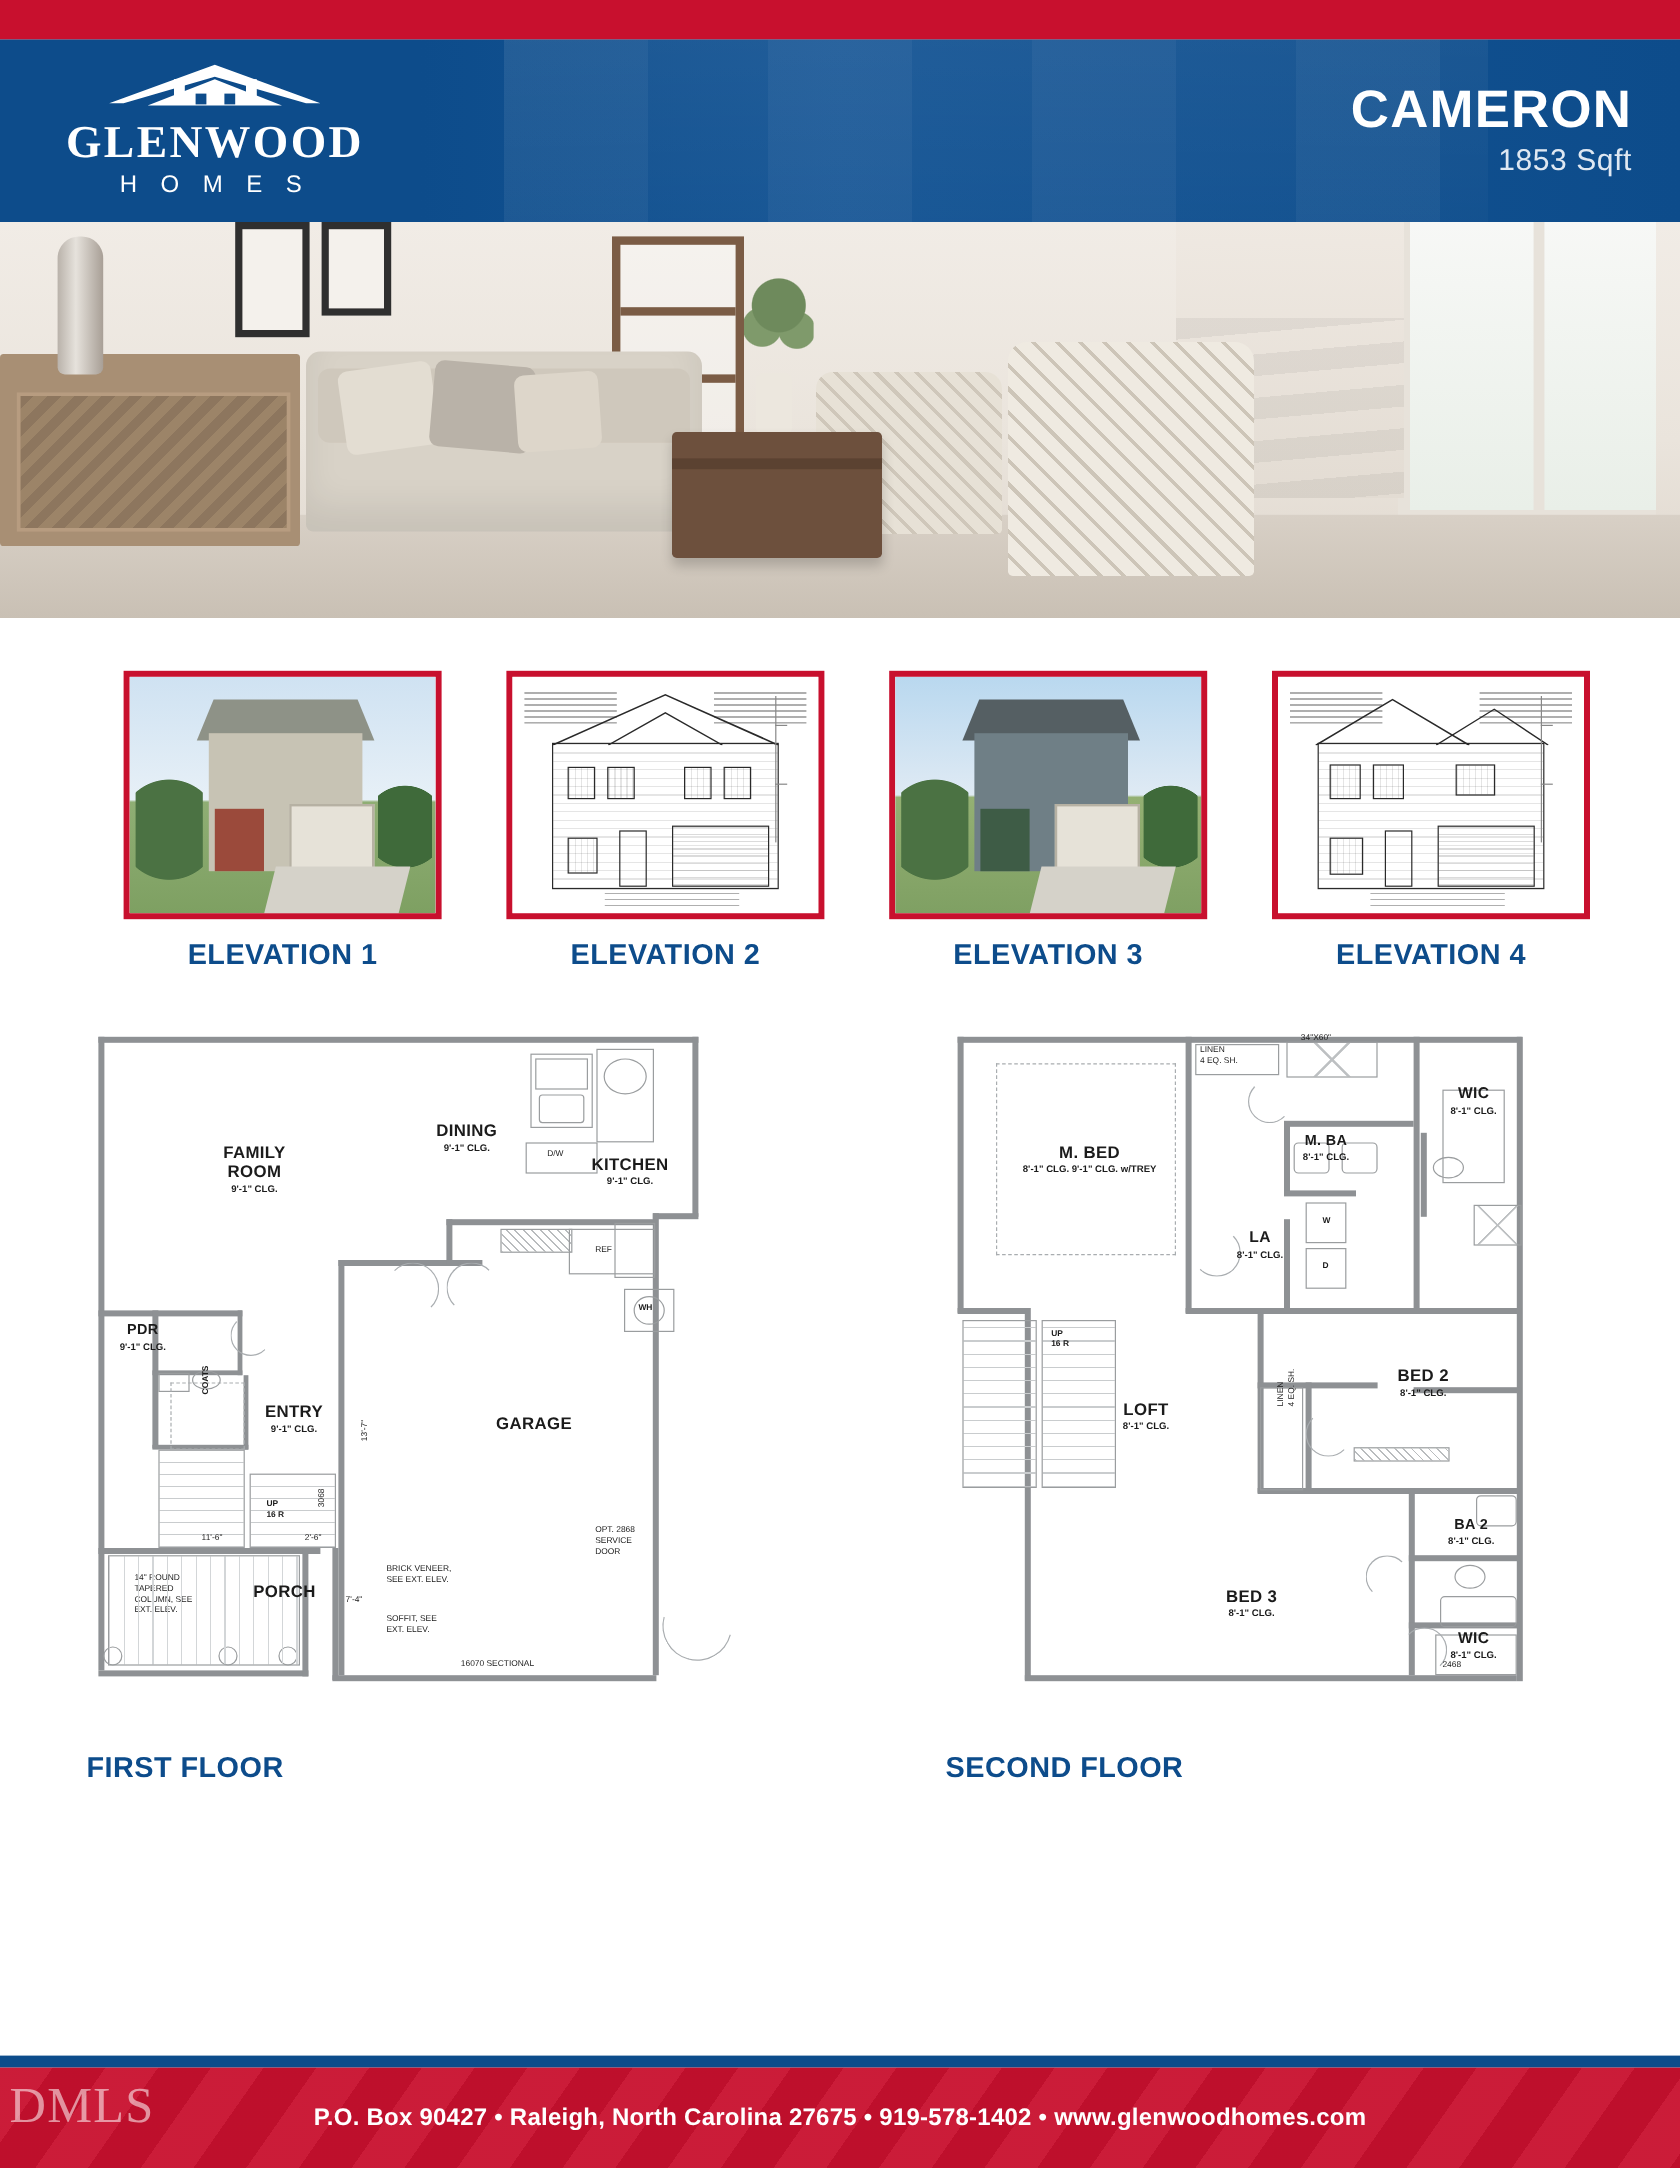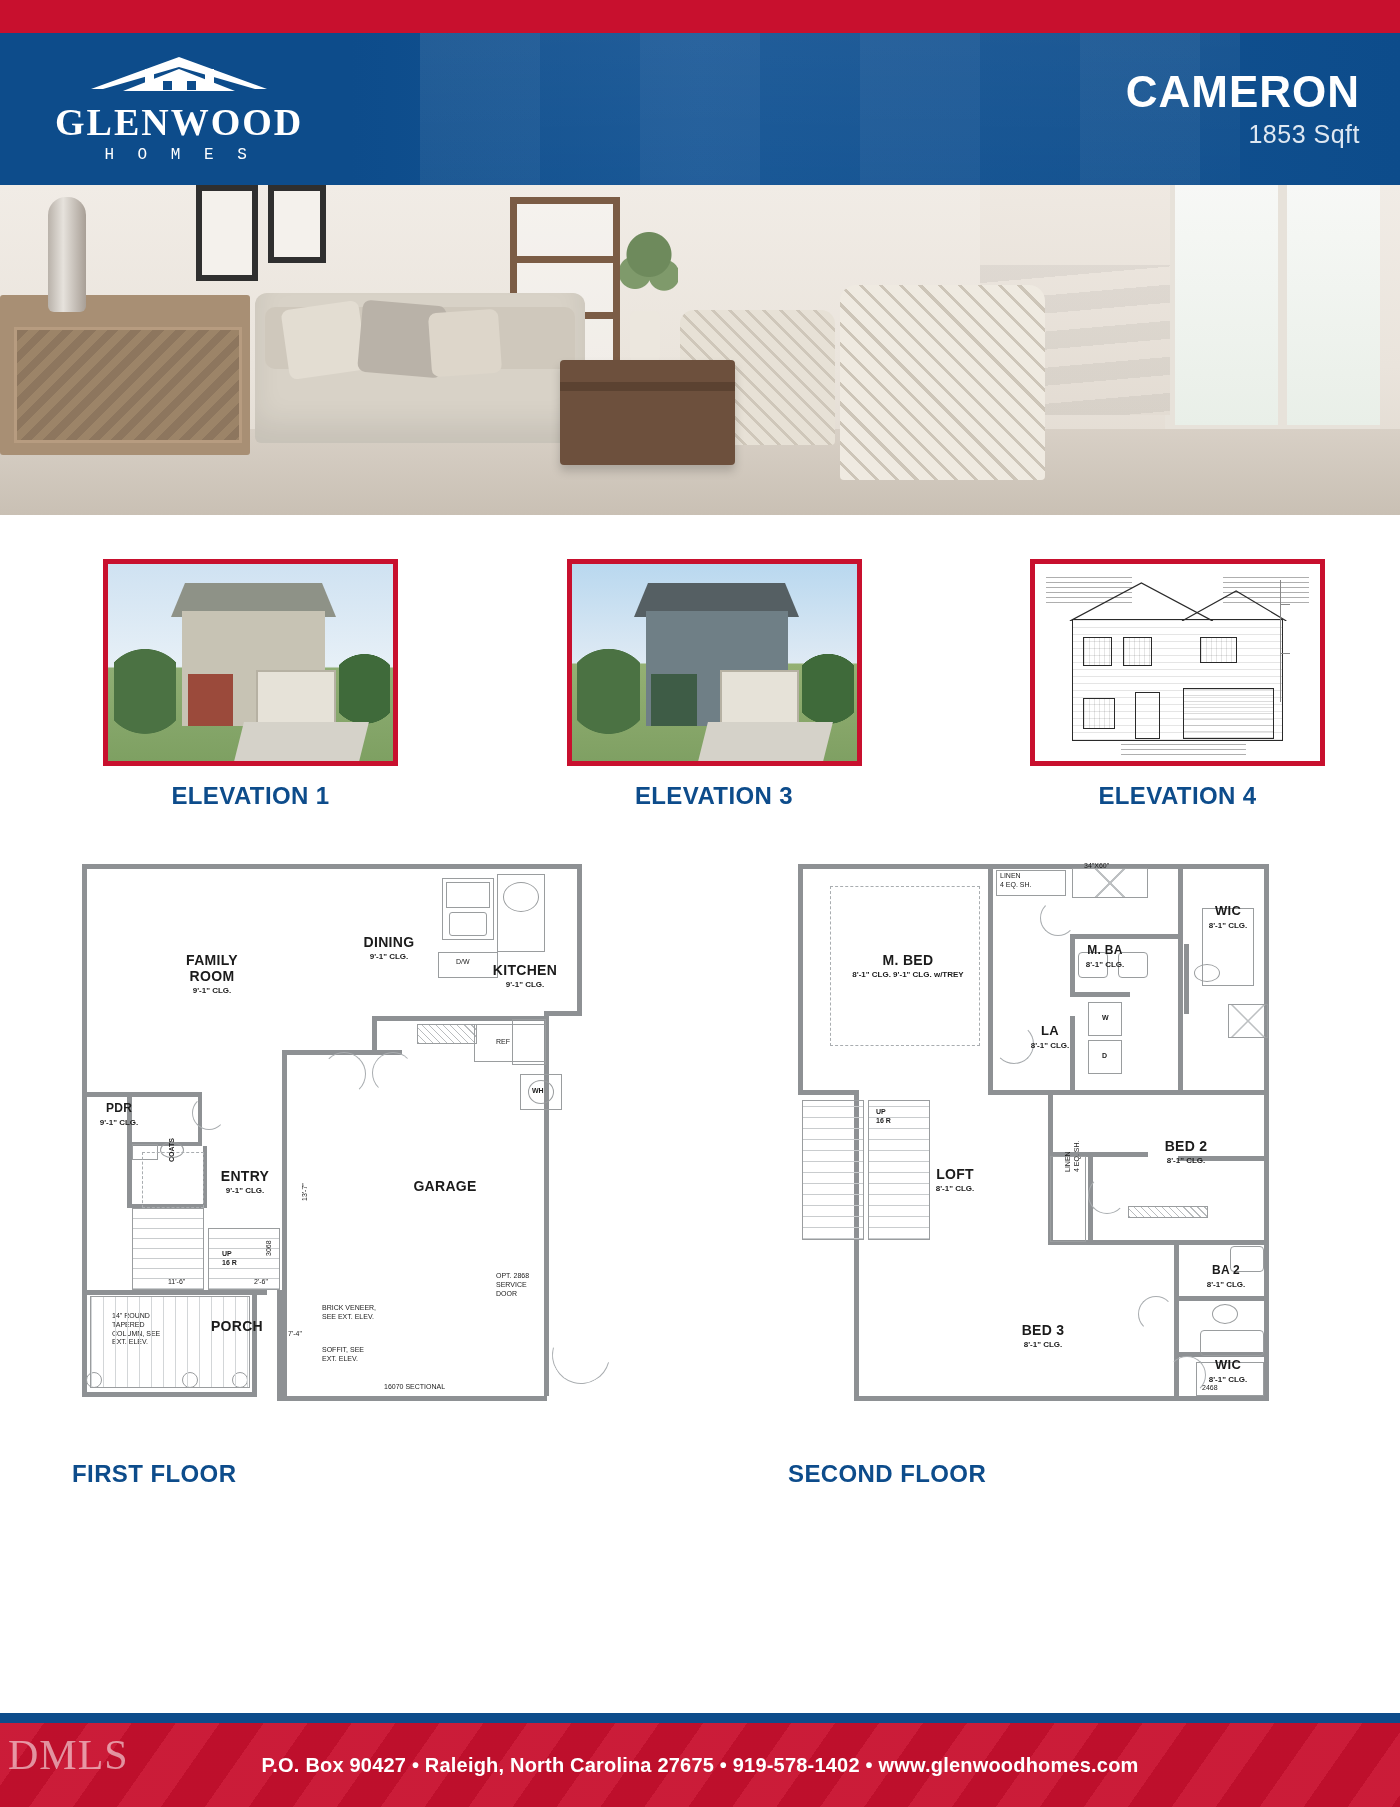--- a/index.html
+++ b/index.html
@@ -48,24 +48,24 @@
   .logo-block { position: relative; z-index: 3; text-align: center; color: #fff; }
   .logo-roof { width: 220px; height: 42px; margin: 0 auto 6px; position: relative; }
   .logo-name {
     font-size: 38px;
     font-weight: bold;
     letter-spacing: 2px;
     line-height: 1;
     font-family: "Liberation Serif", serif;
   }
   .logo-sub {
-    font-size: 16px;
+    font-size: 20px;
     letter-spacing: 7px;
     margin-top: 5px;
-    font-family: Liberation Mono, monospace;
+    font-family: Liberation Sans, sans-serif;
   }
   .title-block { position: relative; z-index: 3; text-align: right; color: #fff; }
   .plan-title {
     font-size: 44px;
     font-weight: bold;
     letter-spacing: 1px;
     line-height: 1;
     text-align: right;
   }
   .plan-sqft {
@@ -454,20 +454,45 @@
         <div class="roofp"></div>
         <div class="hse"></div>
         <div class="porch"></div>
         <div class="gar"></div>
         <div class="drive"></div>
       </div>
     </div>
     <div class="elev-label">ELEVATION 1</div>
   </div>
 
+  <div class="elev-card">
+    <div class="elev-frame">
+      <div class="line-elev">
+        <div class="le-txt"></div>
+        <div class="le-txt r"></div>
+        <div class="le-roofline">
+          <svg viewBox="0 0 230 44" width="100%" height="44" preserveAspectRatio="none">
+            <path d="M6 44 L115 2 L224 44" fill="none" stroke="#2a2a2a" stroke-width="1.4"></path>
+            <path d="M60 44 L115 17 L170 44" fill="none" stroke="#2a2a2a" stroke-width="1.2"></path>
+          </svg>
+        </div>
+        <div class="le-body"></div>
+        <div class="le-win" style="left:18%; bottom:48%; width:9%; height:14%;"></div>
+        <div class="le-win" style="left:31%; bottom:48%; width:9%; height:14%;"></div>
+        <div class="le-win" style="left:56%; bottom:48%; width:9%; height:14%;"></div>
+        <div class="le-win" style="left:69%; bottom:48%; width:9%; height:14%;"></div>
+        <div class="le-win" style="left:18%; bottom:17%; width:10%; height:15%;"></div>
+        <div class="le-door"></div>
+        <div class="le-gar"></div>
+        <div class="le-dims"></div>
+        <div class="le-txt b"></div>
+      </div>
+    </div>
+    <div class="elev-label">ELEVATION 2</div>
+  </div>
 
   <div class="elev-card">
     <div class="elev-frame">
       <div class="photo-elev e3">
         <div class="tree1"></div>
         <div class="tree2"></div>
         <div class="roofp"></div>
         <div class="hse"></div>
         <div class="porch"></div>
         <div class="gar"></div>

